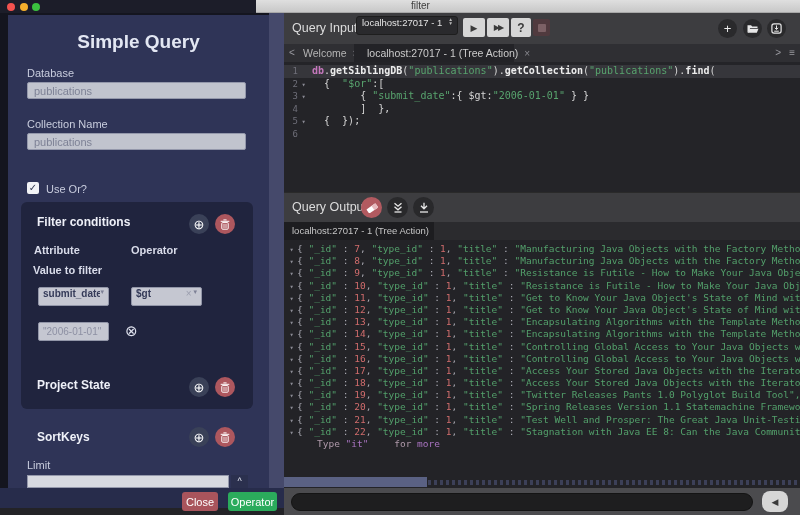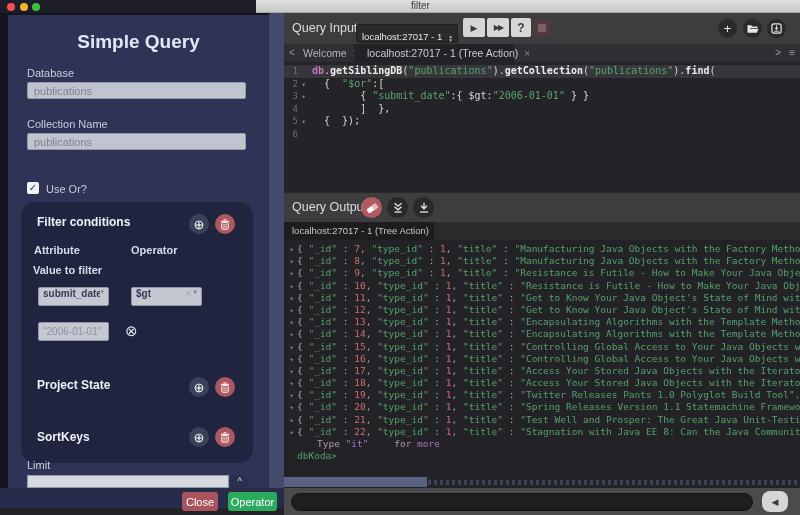--- a/index.html
+++ b/index.html
@@ -21,21 +21,21 @@
   .side-strip { position:absolute; left:269px; top:13px; width:15px; height:475px; background:#45496b; }
   .modal { position:absolute; left:8px; top:15px; width:261px; height:473px; background:#2f3457; }
   .sq-title { position:absolute; top:16px; left:0; right:0; text-align:center;
               font-size:19px; font-weight:600; color:#e3e7f3; }
   .sq-label { position:absolute; font-size:11px; color:#c9cdde;text-align:right; }
   .sq-input { position:absolute; width:219px; height:17px; background:#c1c4ce; border:1px solid #9498ab;
               border-radius:2px; font-size:11px; color:#50546a; padding:0 6px; outline:none; }
   .sq-input::placeholder { color:#7e8296; }
   .checkbox { position:absolute; left:19px; top:167px; width:12px; height:12px; background:#f2f3f6;
               border-radius:2px; text-align:center; line-height:12px; font-size:10px; color:#323850; cursor:pointer; }
-  .section { position:absolute; left:13px; top:187px; width:232px; height:261px; background:#20243e; border-radius:14px; }
+  .section { position:absolute; left:13px; top:187px; width:232px; height:207px; background:#20243e; border-radius:6px; }
   .sec-head { position:absolute; font-size:12px; font-weight:bold; color:#eef0f8; }
   .circle-btn { position:absolute; width:20px; height:20px; border-radius:50%; display:flex;
                 align-items:center; justify-content:center; cursor:pointer; }
   .plus-circle  { background:#3a4158; color:#fff; font-size:13px; }
   .trash-circle { background:#ad575e; }
   .mini-label { position:absolute; font-size:11px; font-weight:600; color:#d9dcea; }
   .dropdown { position:absolute; width:71px; height:19px; background:#c5c7d1; border:1px solid #9296a8;
               border-radius:2px; display:flex; align-items:flex-start; padding:0 4px; cursor:pointer; }
   .dd-text { font-size:10px; font-weight:600; color:#353b59; flex:1; white-space:nowrap; overflow:hidden; }
   .dd-x { font-size:10px; color:#9b9eae; margin-right:2px; }
@@ -49,22 +49,22 @@
                 color:#e8eaf4; font-size:9px; text-align:center; line-height:12px; cursor:pointer; }
   .modal-footer { position:absolute; left:0; top:488px; width:284px; height:20px; background:#272c4b; z-index:5; }
   .btn { position:absolute; top:4px; height:19px; border:none; border-radius:3px; color:#fff;
          font-size:11px; font-family:"Liberation Sans",sans-serif; cursor:pointer; }
   .btn-close { left:182px; width:36px; background:#a9545c; }
   .btn-execute { left:228px; width:49px; background:#2bab5c; }
 
   
   .qi-bar { position:absolute; left:284px; top:13px; width:516px; height:31px; background:#3d3d40; }
   .bar-title { position:absolute; left:8px; top:8px; font-size:12.5px; color:#dcdcdc; }
-  .conn-select { position:absolute; left:72px; top:11px; width:102px; height:19px; background:#2a2a2d;
-                 border:1px solid #1e1e1e; border-radius:3px; display:flex; align-items:flex-end;
+  .conn-select { position:absolute; left:72px; top:3px; width:102px; height:19px; background:#2a2a2d;
+                 border:1px solid #1e1e1e; border-radius:3px; display:flex; align-items:flex-start;
                  padding:0 5px; cursor:pointer; }
   .conn-text { flex:1; font-size:9.5px; color:#e4e4e4; white-space:nowrap; }
   .sort-arrows { display:flex; flex-direction:column; align-items:center; }
   .sort-arrows span { font-size:5.5px; line-height:4px; color:#bcbcbc; }
   .sq-btn { position:absolute; top:5px; width:22px; height:19px; background:#d6d6d6; border-radius:2px;
             display:flex; align-items:center; justify-content:center; color:#3a3a3a; cursor:pointer; }
   .sq-btn .tri { font-size:9px; }
   .ff .tri { font-size:8px; letter-spacing:-2px; }
   .help-btn { font-size:12px; font-weight:bold; }
   .stop-btn { position:absolute; left:249px; top:6px; width:17px; height:17px; background:#503a3e;
@@ -351,21 +351,20 @@
       <div class="con-row"><span class="con-arrow">▾</span><span class="c-pn">{ </span><span class="c-key">"_id"</span><span class="c-pn"> : </span><span class="c-num">14</span><span class="c-pn">, </span><span class="c-key">"type_id"</span><span class="c-pn"> : </span><span class="c-num">1</span><span class="c-pn">, </span><span class="c-key">"title"</span><span class="c-pn"> : </span><span class="c-str">"Encapsulating Algorithms with the Template Method Desig</span></div>
       <div class="con-row"><span class="con-arrow">▾</span><span class="c-pn">{ </span><span class="c-key">"_id"</span><span class="c-pn"> : </span><span class="c-num">15</span><span class="c-pn">, </span><span class="c-key">"type_id"</span><span class="c-pn"> : </span><span class="c-num">1</span><span class="c-pn">, </span><span class="c-key">"title"</span><span class="c-pn"> : </span><span class="c-str">"Controlling Global Access to Your Java Objects with the</span></div>
       <div class="con-row"><span class="con-arrow">▾</span><span class="c-pn">{ </span><span class="c-key">"_id"</span><span class="c-pn"> : </span><span class="c-num">16</span><span class="c-pn">, </span><span class="c-key">"type_id"</span><span class="c-pn"> : </span><span class="c-num">1</span><span class="c-pn">, </span><span class="c-key">"title"</span><span class="c-pn"> : </span><span class="c-str">"Controlling Global Access to Your Java Objects with the</span></div>
       <div class="con-row"><span class="con-arrow">▾</span><span class="c-pn">{ </span><span class="c-key">"_id"</span><span class="c-pn"> : </span><span class="c-num">17</span><span class="c-pn">, </span><span class="c-key">"type_id"</span><span class="c-pn"> : </span><span class="c-num">1</span><span class="c-pn">, </span><span class="c-key">"title"</span><span class="c-pn"> : </span><span class="c-str">"Access Your Stored Java Objects with the Iterator Desig</span></div>
       <div class="con-row"><span class="con-arrow">▾</span><span class="c-pn">{ </span><span class="c-key">"_id"</span><span class="c-pn"> : </span><span class="c-num">18</span><span class="c-pn">, </span><span class="c-key">"type_id"</span><span class="c-pn"> : </span><span class="c-num">1</span><span class="c-pn">, </span><span class="c-key">"title"</span><span class="c-pn"> : </span><span class="c-str">"Access Your Stored Java Objects with the Iterator Desig</span></div>
       <div class="con-row"><span class="con-arrow">▾</span><span class="c-pn">{ </span><span class="c-key">"_id"</span><span class="c-pn"> : </span><span class="c-num">19</span><span class="c-pn">, </span><span class="c-key">"type_id"</span><span class="c-pn"> : </span><span class="c-num">1</span><span class="c-pn">, </span><span class="c-key">"title"</span><span class="c-pn"> : </span><span class="c-str">"Twitter Releases Pants 1.0 Polyglot Build Tool", "autho</span></div>
       <div class="con-row"><span class="con-arrow">▾</span><span class="c-pn">{ </span><span class="c-key">"_id"</span><span class="c-pn"> : </span><span class="c-num">20</span><span class="c-pn">, </span><span class="c-key">"type_id"</span><span class="c-pn"> : </span><span class="c-num">1</span><span class="c-pn">, </span><span class="c-key">"title"</span><span class="c-pn"> : </span><span class="c-str">"Spring Releases Version 1.1 Statemachine Framework", "a</span></div>
       <div class="con-row"><span class="con-arrow">▾</span><span class="c-pn">{ </span><span class="c-key">"_id"</span><span class="c-pn"> : </span><span class="c-num">21</span><span class="c-pn">, </span><span class="c-key">"type_id"</span><span class="c-pn"> : </span><span class="c-num">1</span><span class="c-pn">, </span><span class="c-key">"title"</span><span class="c-pn"> : </span><span class="c-str">"Test Well and Prosper: The Great Java Unit-Testing Fram</span></div>
       <div class="con-row"><span class="con-arrow">▾</span><span class="c-pn">{ </span><span class="c-key">"_id"</span><span class="c-pn"> : </span><span class="c-num">22</span><span class="c-pn">, </span><span class="c-key">"type_id"</span><span class="c-pn"> : </span><span class="c-num">1</span><span class="c-pn">, </span><span class="c-key">"title"</span><span class="c-pn"> : </span><span class="c-str">"Stagnation with Java EE 8: Can the Java Community Make </span></div>
       <div class="con-row"><span class="con-arrow"></span><span class="hint-dim">Type </span><span class="hint-plum">"it"</span><span class="hint-dim"> for </span><span class="hint-plum">more</span></div>
-      <div class="con-row"><span class="con-arrow"></span><span class="c-prompt">dbKoda&gt;</span></div>
     </div>
 
   <div class="hscroll">
     <div class="hs-track"></div>
     <div class="hs-thumb"></div>
   </div>
 
   <div class="cmdbar">
     <input class="cmd-input" style="">
     <div class="cmd-send">

